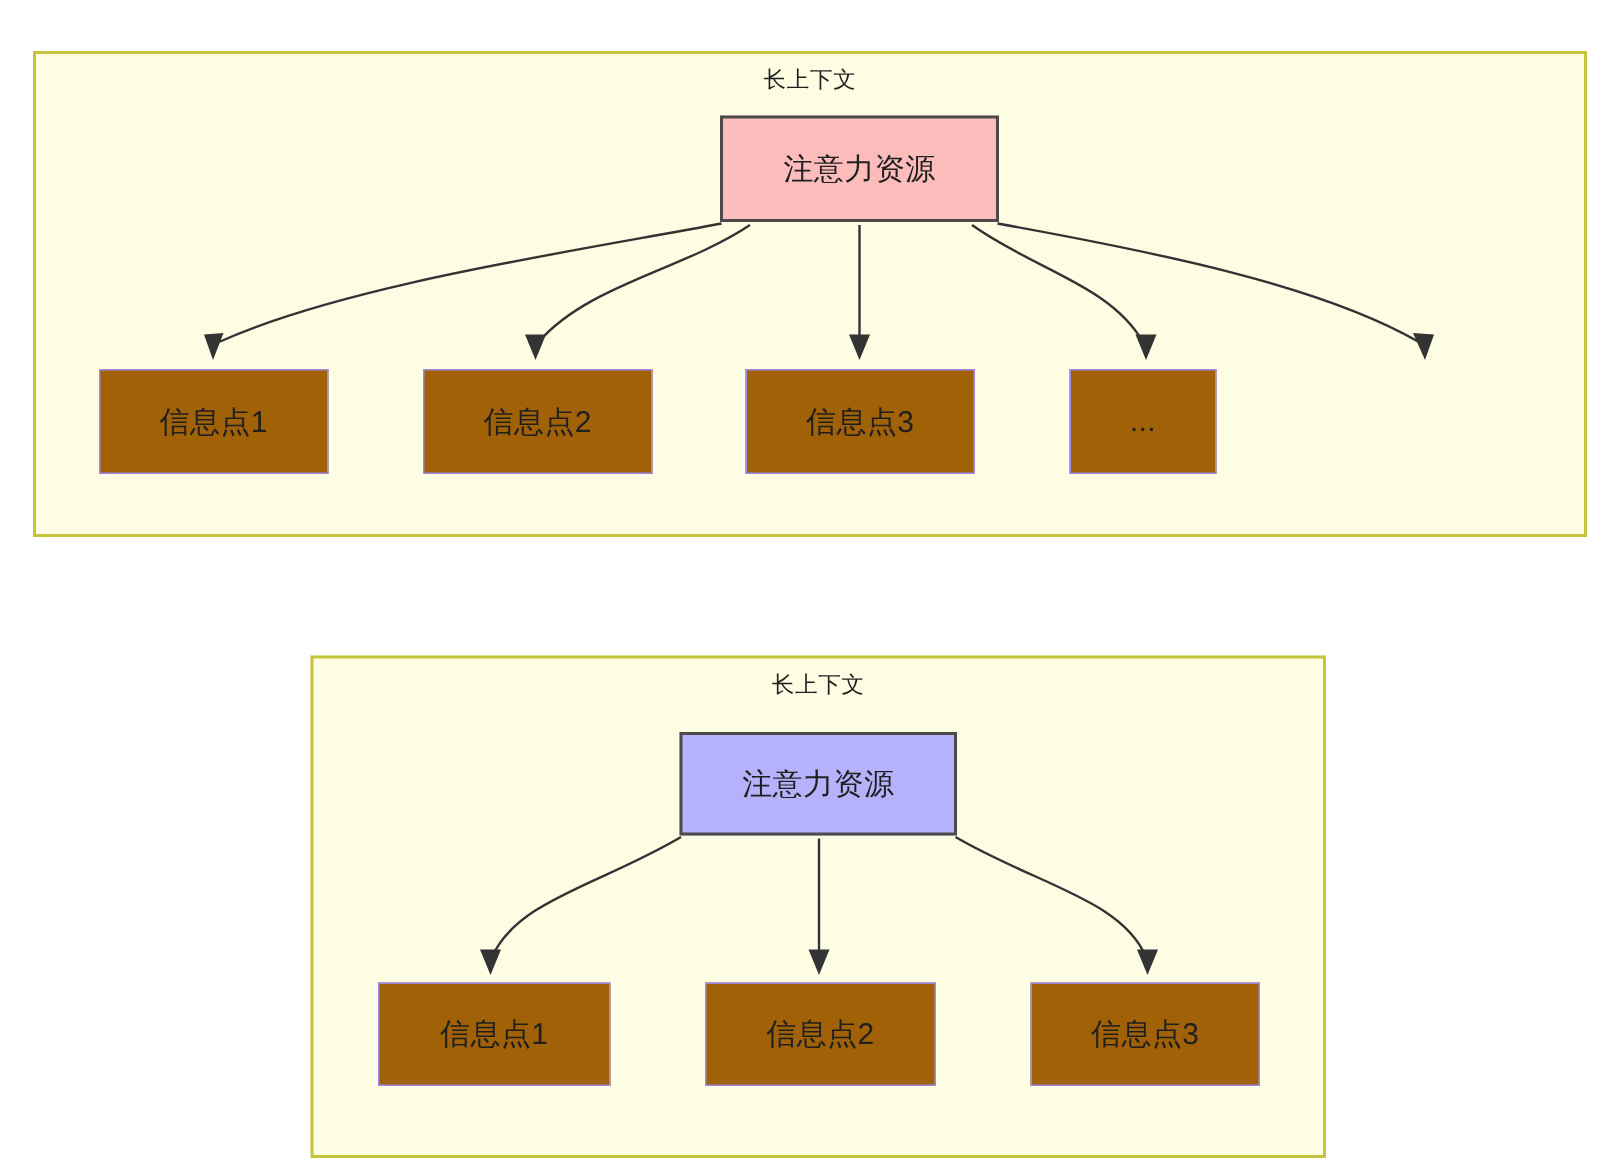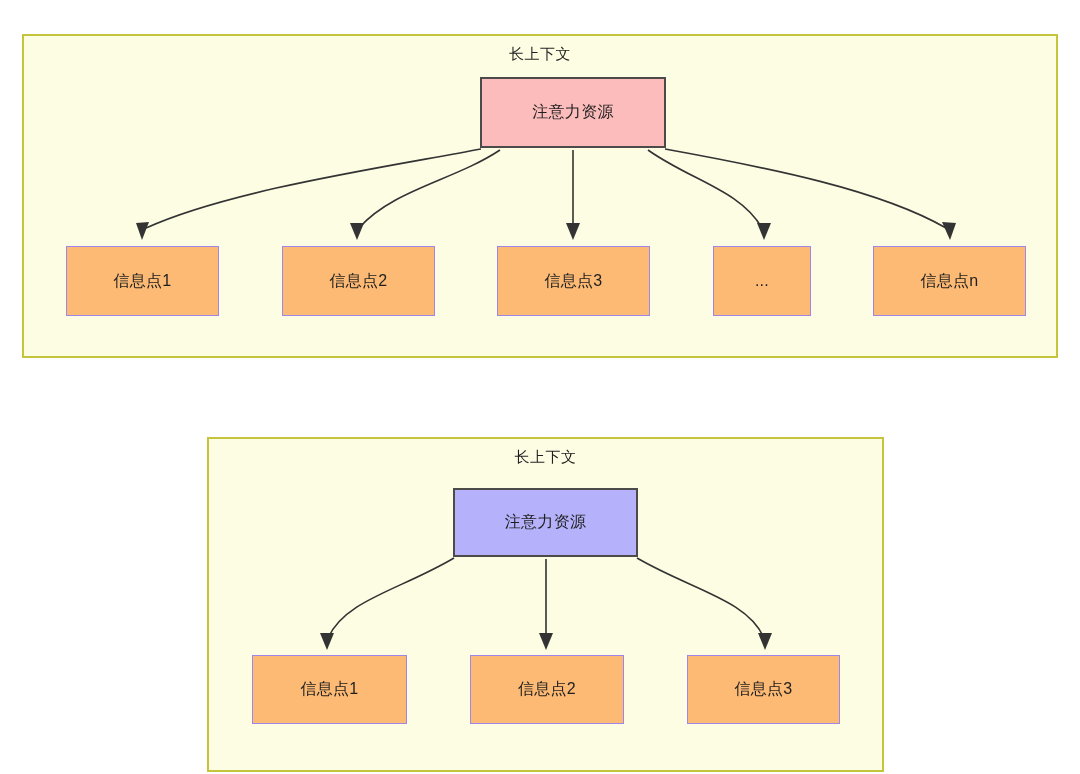--- a/index.html
+++ b/index.html
@@ -51,35 +51,35 @@
     color: #1f1f1f;
     line-height: 20px;
     letter-spacing: 0.5px;
   }
   .node {
     position: absolute;
     box-sizing: border-box;
     display: flex;
     align-items: center;
     justify-content: center;
-    font-size: 16px;
+    font-size: 20px;
     color: #1f1f1f;
     letter-spacing: 0.3px;
     white-space: nowrap;
   }
   .node-root-pink {
     background: #fcbcbc;
     border: 2.5px solid #4d4a4a;
   }
   .node-root-purple {
     background: #b5b2fb;
     border: 2.5px solid #4d4a4a;
   }
   .node-leaf {
-    background: #fdba74;
+    background: #a16207;
     border: 1.6px solid #9f86e8;
   }
   
   #node-long-root   { left: 480px; top: 67px;  width: 186px; height: 71px; }
   #node-long-leaf-0 { left: 66px;  top: 236px; width: 153px; height: 70px; }
   #node-long-leaf-1 { left: 282px; top: 236px; width: 153px; height: 70px; }
   #node-long-leaf-2 { left: 497px; top: 236px; width: 153px; height: 70px; }
   #node-long-leaf-3 { left: 713px; top: 236px; width: 98px;  height: 70px; }
   #node-long-leaf-4 { left: 873px; top: 236px; width: 153px; height: 70px; }
   
@@ -153,21 +153,20 @@
       <polygon points="765,640 758,623 772,623"></polygon>
     </g>
   </svg>
 
   <div class="node node-root-pink" id="node-long-root">注意力资源</div>
 
   <div class="node node-leaf" id="node-long-leaf-0">信息点1</div>
   <div class="node node-leaf" id="node-long-leaf-1">信息点2</div>
   <div class="node node-leaf" id="node-long-leaf-2">信息点3</div>
   <div class="node node-leaf" id="node-long-leaf-3">...</div>
-  <div class="node node-leaf" id="node-long-leaf-4">信息点n</div>
 
   <div class="node node-root-purple" id="node-short-root">注意力资源</div>
 
   <div class="node node-leaf" id="node-short-leaf-0">信息点1</div>
   <div class="node node-leaf" id="node-short-leaf-1">信息点2</div>
   <div class="node node-leaf" id="node-short-leaf-2">信息点3</div>
 
 </div>
 
 </body></html>

